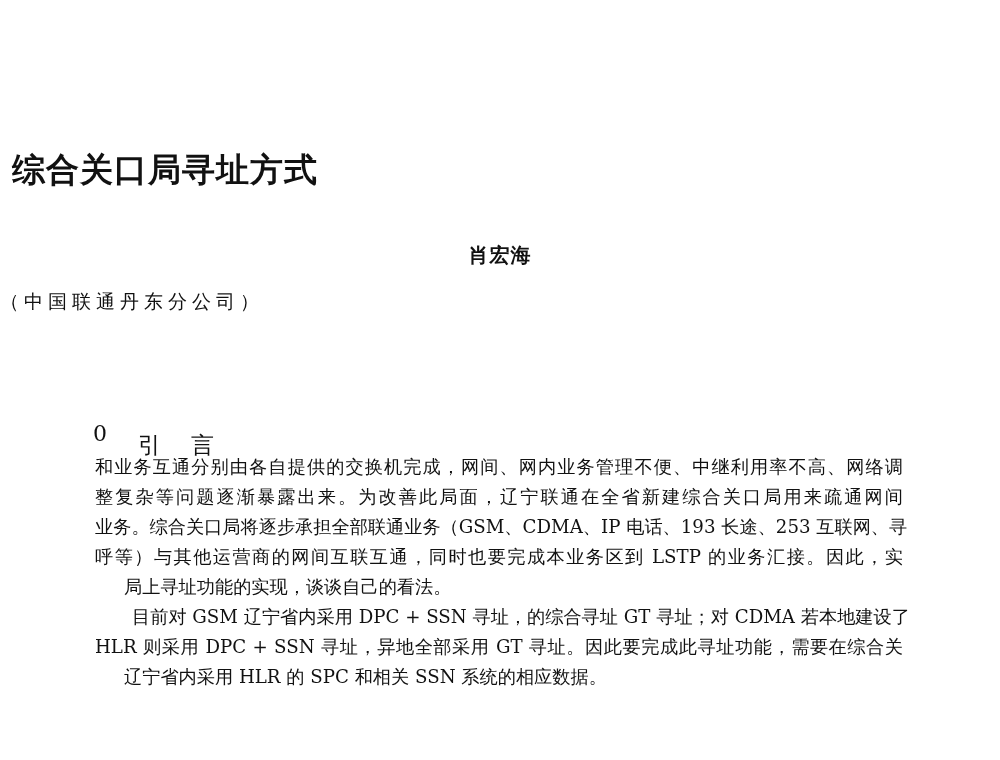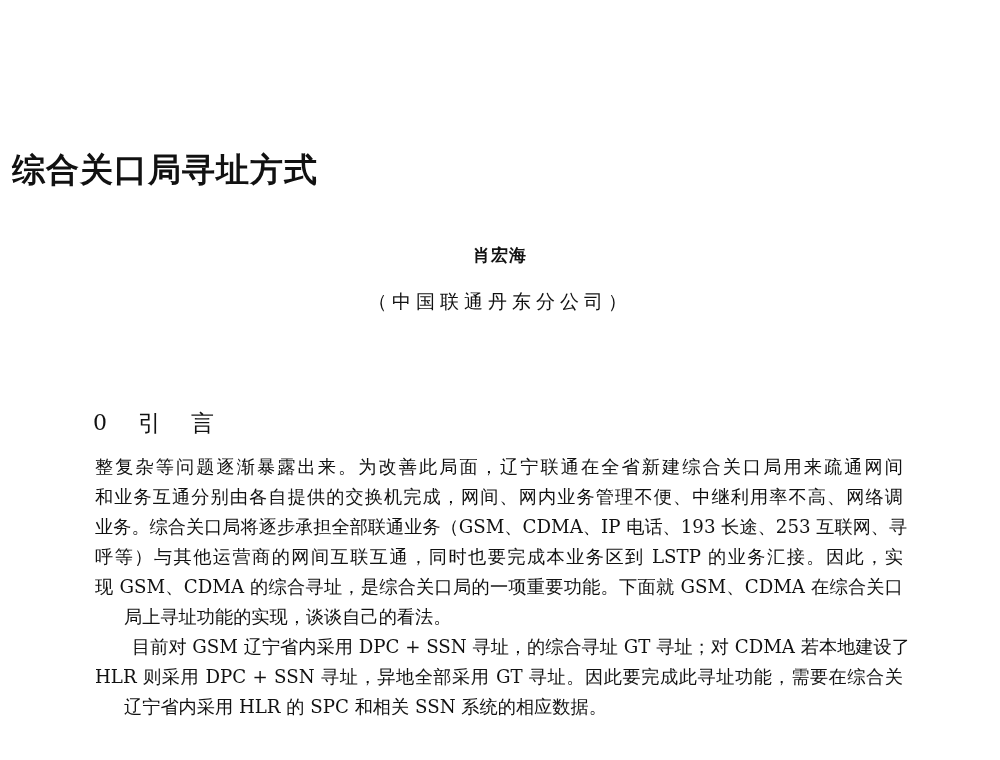--- a/index.html
+++ b/index.html
@@ -27,32 +27,32 @@
       line-height: 44px;
       font-family: "DejaVu Serif", "Liberation Serif", serif;
       margin-left: 12px;
     }
     .author {
       position: absolute;
       left: 0;
       width: 1000px;
       top: 241px;
       text-align: center;
-      font-size: 17px;
+      font-size: 20px;
       font-weight: bold;
       line-height: 28px;
       letter-spacing: 1px;
       font-family: "DejaVu Sans", "Liberation Sans", sans-serif;
     }
     .affiliation {
       position: absolute;
       left: 0;
       width: 1000px;
       top: 287px;
-      text-align: center;
+      text-align: left;
       font-size: 19px;
       line-height: 28px;
       letter-spacing: 5px;
       font-family: "DejaVu Sans", "Liberation Sans", sans-serif;
     }
     .section-heading {
       position: absolute;
       left: 93px;
       top: 406px;
       font-size: 23px;
@@ -61,20 +61,21 @@
       display: flex;
       align-items: center;
     }
     .section-heading .num {
       font-family: "DejaVu Serif", "Liberation Serif", serif;
       font-size: 22px;
       width: 45px;
     }
     .section-heading .label {
       letter-spacing: 30px;
+      margin-top: 22px;
     }
     .body-text {
       position: absolute;
       left: 95px;
       top: 452px;
       width: 808px;
     }
     .line {
       height: 30px;
       line-height: 30px;
@@ -99,25 +100,24 @@
 <div class="author">肖宏海</div>
 <div class="affiliation">（中国联通丹东分公司）</div>
 
 <div class="section-heading">
   <span class="num">0</span>
   <span class="label">引言</span>
 </div>
 
 <div class="body-text">
   <div class="paragraph">
+    <div class="line">和业务互通分别由各自提供的交换机完成，网间、网内业务管理不便、中继利用率不高、网络调</div>
     <div class="line">整复杂等问题逐渐暴露出来。为改善此局面，辽宁联通在全省新建综合关口局用来疏通网间</div>
-    <div class="line">和业务互通分别由各自提供的交换机完成，网间、网内业务管理不便、中继利用率不高、网络调</div>
     <div class="line">业务。综合关口局将逐步承担全部联通业务（GSM、CDMA、IP 电话、193 长途、253 互联网、寻</div>
     <div class="line">呼等）与其他运营商的网间互联互通，同时也要完成本业务区到 LSTP 的业务汇接。因此，实</div>
-    <div class="line">现 GSM、CDMA 的综合寻址，是综合关口局的一项重要功能。下面就 GSM、CDMA 在综合关口</div>
     <div class="line last">局上寻址功能的实现，谈谈自己的看法。</div>
   </div>
   <div class="paragraph">
     <div class="line indent">目前对 GSM 辽宁省内采用 DPC + SSN 寻址，的综合寻址 GT 寻址；对 CDMA 若本地建设了</div>
     <div class="line">HLR 则采用 DPC + SSN 寻址，异地全部采用 GT 寻址。因此要完成此寻址功能，需要在综合关</div>
     <div class="line last">辽宁省内采用 HLR 的 SPC 和相关 SSN 系统的相应数据。</div>
   </div>
 </div>
 
 </body></html>

